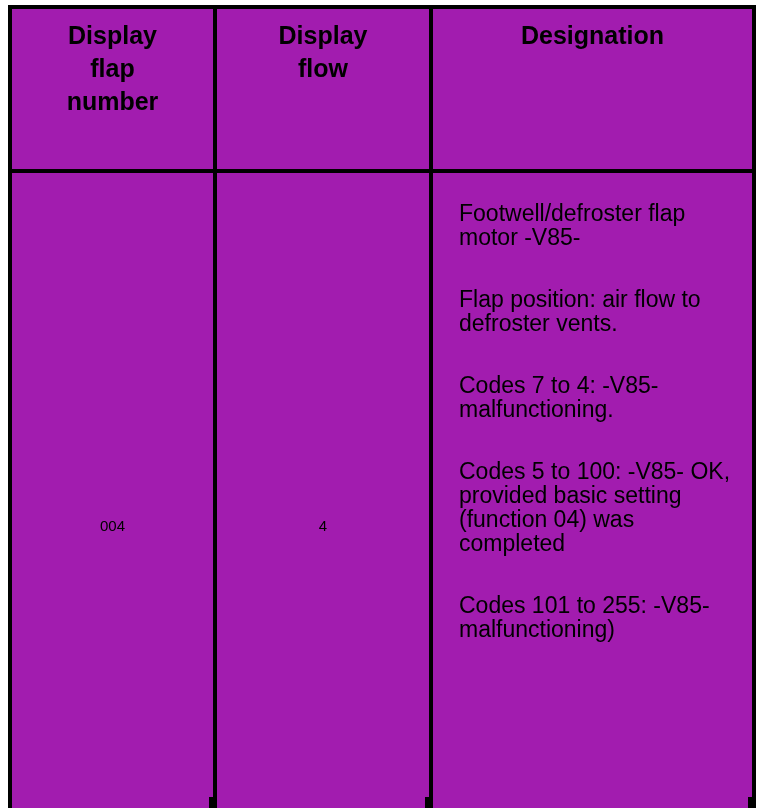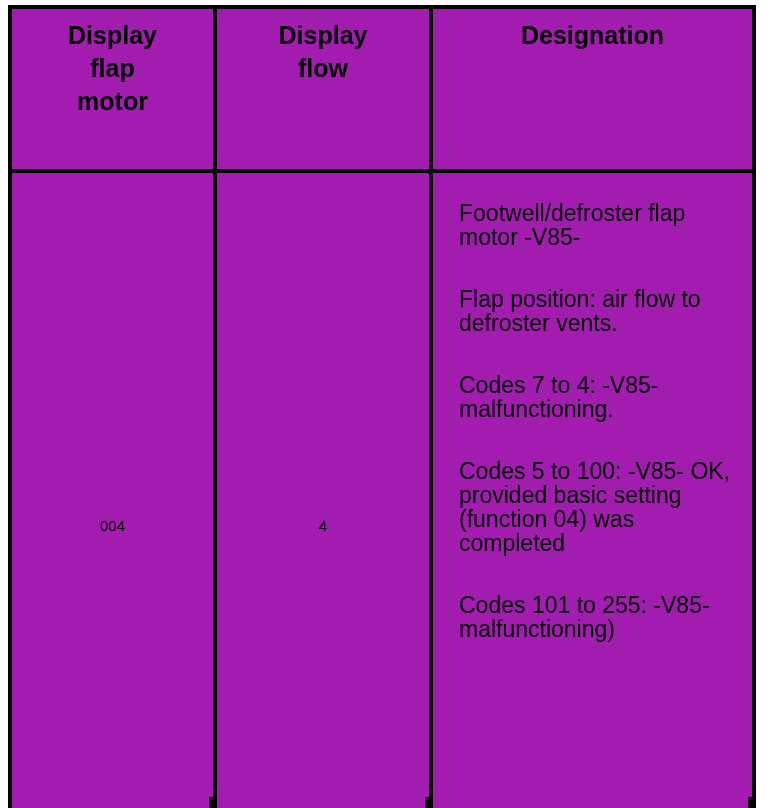--- a/index.html
+++ b/index.html
@@ -123,21 +123,21 @@
       <col class="col-group">
       <col class="col-field">
       <col class="col-desig">
     </colgroup>
 
     <thead>
       <tr class="header-row">
         <th>
           <span class="head-text">Display</span>
           <span class="head-text" style="padding-top:0">flap</span>
-          <span class="head-text" style="padding-top:0">motor</span>
+          <span class="head-text" style="padding-top:0">number</span>
         </th>
         <th>
           <span class="head-text">Display</span>
           <span class="head-text" style="padding-top:0">flow</span>
         </th>
         <th>
           <span class="head-text">Designation</span>
         </th>
       </tr>
     </thead>

